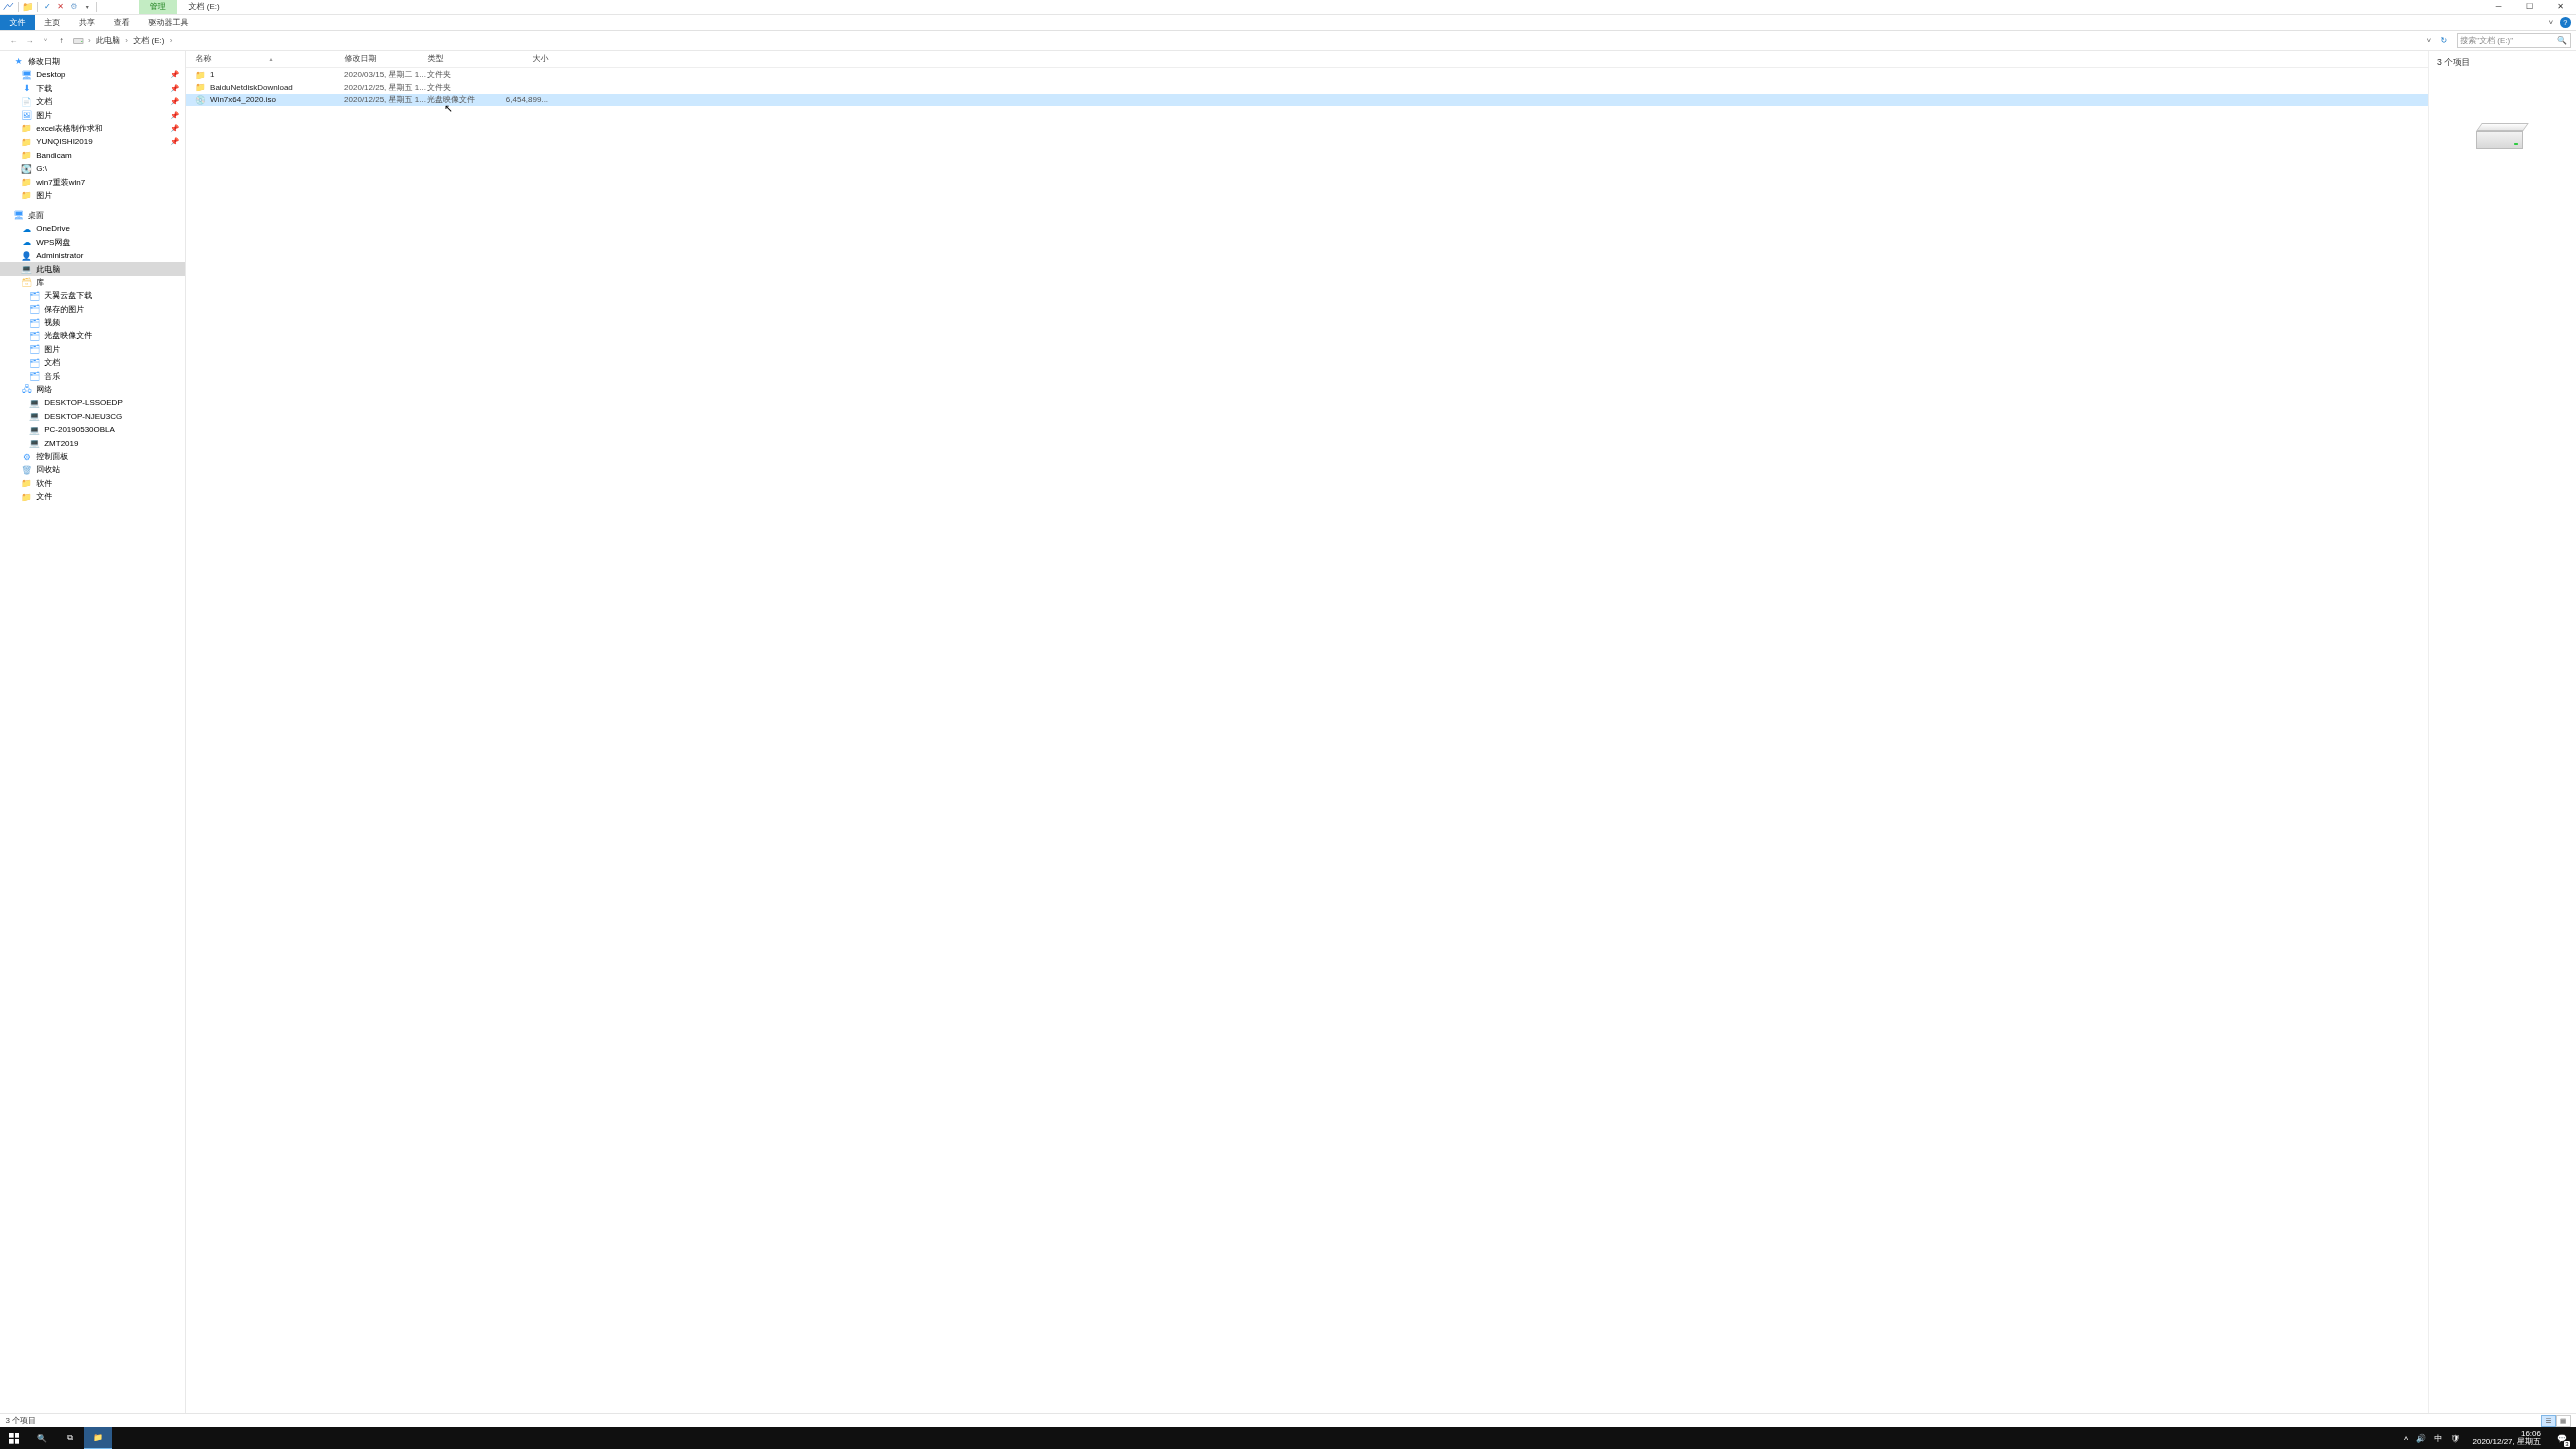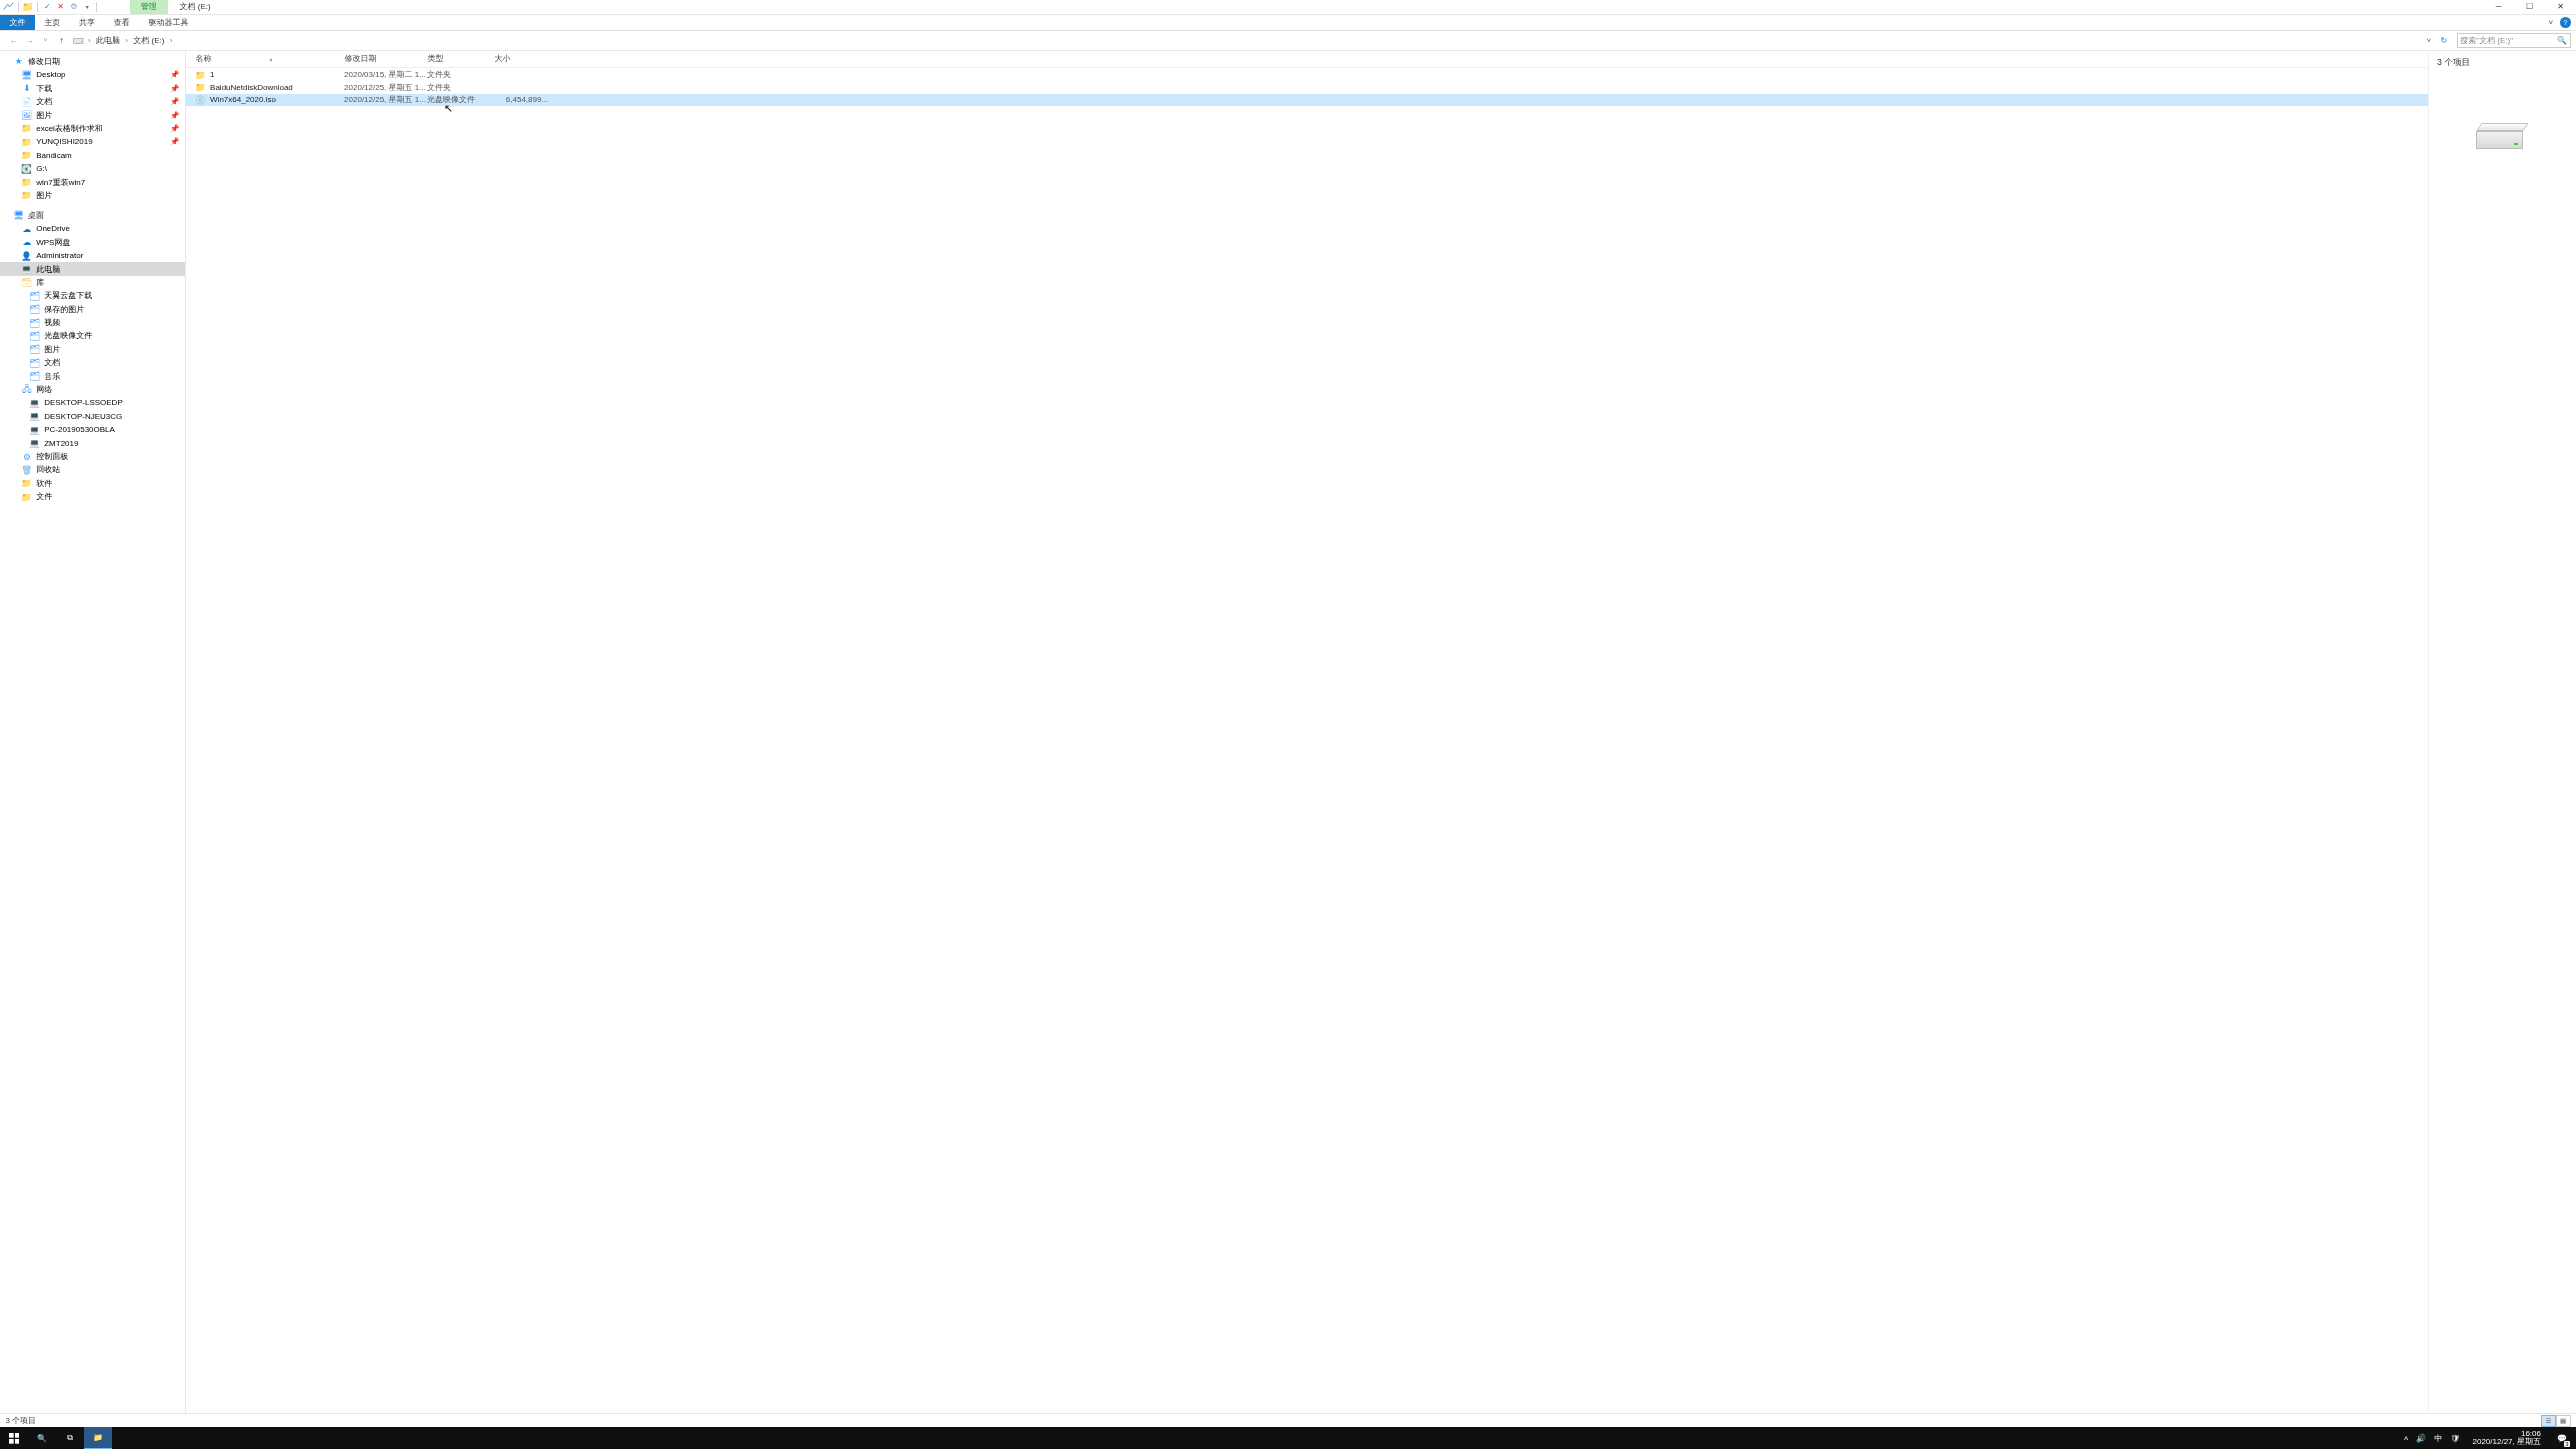--- a/index.html
+++ b/index.html
@@ -5,21 +5,21 @@
 * { margin:0; padding:0; box-sizing:border-box; font-family:"Microsoft YaHei","Segoe UI",sans-serif; font-size:8px; user-select:none; }
 html,body { width:2576px; height:1449px; background:#fff; overflow:hidden; }
 body { transform:scale(1); transform-origin:top left; }
 
 
 .titlebar { height:14.8px; background:#fff; display:flex; align-items:center; border-bottom:0.7px solid #e5e5e5; }
 .qat { display:flex; align-items:center; padding-left:2.7px; gap:1.3px; }
 .qat .ic { width:12px; height:12px; display:flex; align-items:center; justify-content:center; }
 .qat .fold { color:#f0c14b; font-size:9.4px; }
 .qat .sep { width:0.7px; height:10.7px; background:#d0d0d0; margin:0 2px; }
-.titlebar .tab-manage { margin-left:31px; background:#c3ecc3; color:#1a7f1a; height:14.8px; padding:0 10.7px; display:flex; align-items:center; }
+.titlebar .tab-manage { margin-left:40px; background:#c3ecc3; color:#1a7f1a; height:14.8px; padding:0 10.7px; display:flex; align-items:center; }
 .titlebar .loc-title { padding:0 12px; color:#333; }
 .winbtns { margin-left:auto; display:flex; }
 .winbtns div { width:31px; height:14.8px; display:flex; align-items:center; justify-content:center; color:#333; }
 
 
 .ribbon { height:16px; background:#fff; display:flex; align-items:stretch; border-bottom:0.7px solid #e1e1e1; }
 .ribbon .tab { padding:0 9.4px; display:flex; align-items:center; color:#333; }
 .ribbon .tab.file { background:#1979ca; color:#fff; }
 .ribbon .help { margin-left:auto; display:flex; align-items:center; padding:0 5.4px; gap:6.7px; }
 .ribbon .help .chev { color:#555; }
@@ -64,21 +64,21 @@
 .ic-panel { color:#3b9aff; }
 .ic-recycle { color:#6aa8d8; }
 
 
 .filelist { flex:1; background:#fff; position:relative; }
 .cols { height:17.4px; display:flex; align-items:center; border-bottom:0.7px solid #eee; color:#444; padding-left:9.4px; }
 .col-name { width:149px; display:flex; align-items:center; gap:4px; }
 .col-name .sort { color:#999; font-size:6px; }
 .col-date { width:83px; }
 .col-type { width:67px; }
-.col-size { width:54px; text-align:left; }
+.col-size { width:54px; text-align:right; }
 .row { height:12.7px; display:flex; align-items:center; padding-left:9.4px; color:#222; }
 .row .ic { width:10.7px; height:10.7px; margin-right:4px; display:flex; align-items:center; justify-content:center; font-size:8.7px; }
 .row.sel { background:#cce8ff; }
 .row .c-name { width:134px; white-space:nowrap; overflow:hidden; }
 .row .c-date { width:83px; color:#555; white-space:nowrap; overflow:hidden; }
 .row .c-type { width:67px; color:#555; }
 .row .c-size { width:54px; text-align:right; color:#555; }
 .cursor { position:absolute; left:258px; top:51px; font-size:10.7px; color:#000; pointer-events:none; }
 
 

